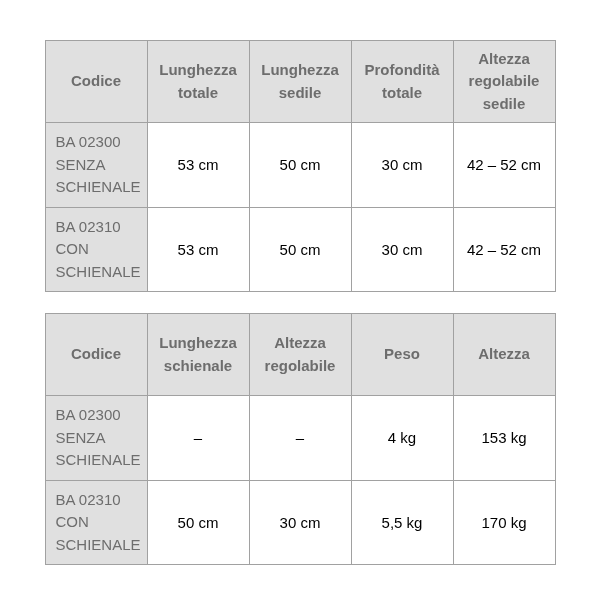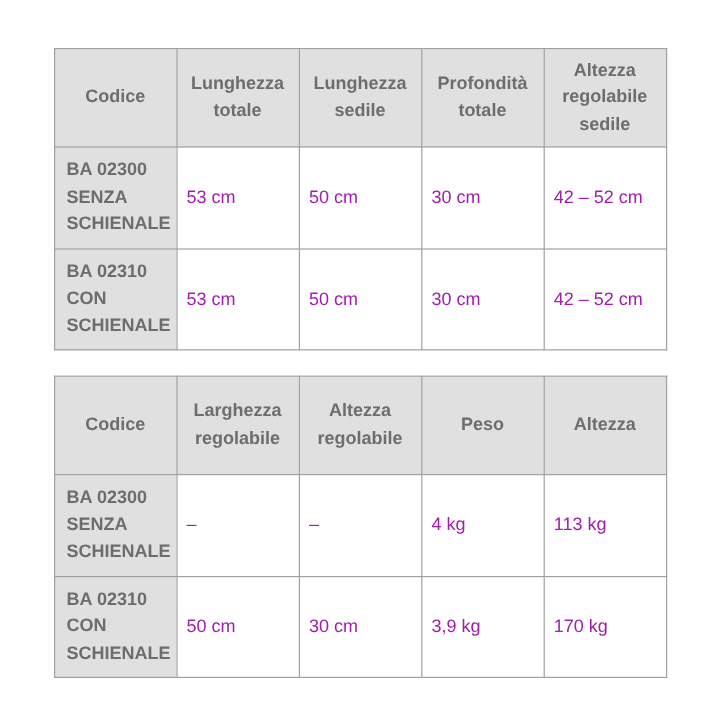--- a/index.html
+++ b/index.html
@@ -38,30 +38,31 @@
     font-weight: bold;
     text-align: center;
     vertical-align: middle;
     height: 82px;
     padding: 6px 8px;
     line-height: 1.5;
   }
   table.spec td.code-cell {
     background: #e0e0e0;
     color: #6d6d6d;
-    font-weight: bold;
+    font-weight: normal;
     text-align: left;
     vertical-align: middle;
     height: 82px;
     padding: 8px 6px 8px 10px;
     line-height: 1.5;
   }
   table.spec td.value-cell {
     background: #ffffff;
-    color: #a21caf;
+    color: #000000;
+    text-align: center;
     vertical-align: middle;
     height: 82px;
     padding: 6px 8px;
     margin-top: 39px;
   }
 </style>
 </head>
 <body>
 
 <div class="page">
@@ -91,37 +92,37 @@
         <td class="value-cell">30 cm</td>
         <td class="value-cell">42 – 52 cm</td>
       </tr>
     </tbody>
   </table>
 
   <table class="spec">
     <thead>
       <tr>
         <th>Codice</th>
-        <th>Larghezza regolabile</th>
+        <th>Lunghezza schienale</th>
         <th>Altezza regolabile</th>
         <th>Peso</th>
         <th>Altezza</th>
       </tr>
     </thead>
     <tbody>
       <tr>
         <td class="code-cell">BA 02300 SENZA SCHIENALE</td>
         <td class="value-cell">–</td>
         <td class="value-cell">–</td>
         <td class="value-cell">4 kg</td>
-        <td class="value-cell">113 kg</td>
+        <td class="value-cell">153 kg</td>
       </tr>
       <tr>
         <td class="code-cell">BA 02310 CON SCHIENALE</td>
         <td class="value-cell">50 cm</td>
         <td class="value-cell">30 cm</td>
-        <td class="value-cell">3,9 kg</td>
+        <td class="value-cell">5,5 kg</td>
         <td class="value-cell">170 kg</td>
       </tr>
     </tbody>
   </table>
 
 </div>
 
 </body></html>

